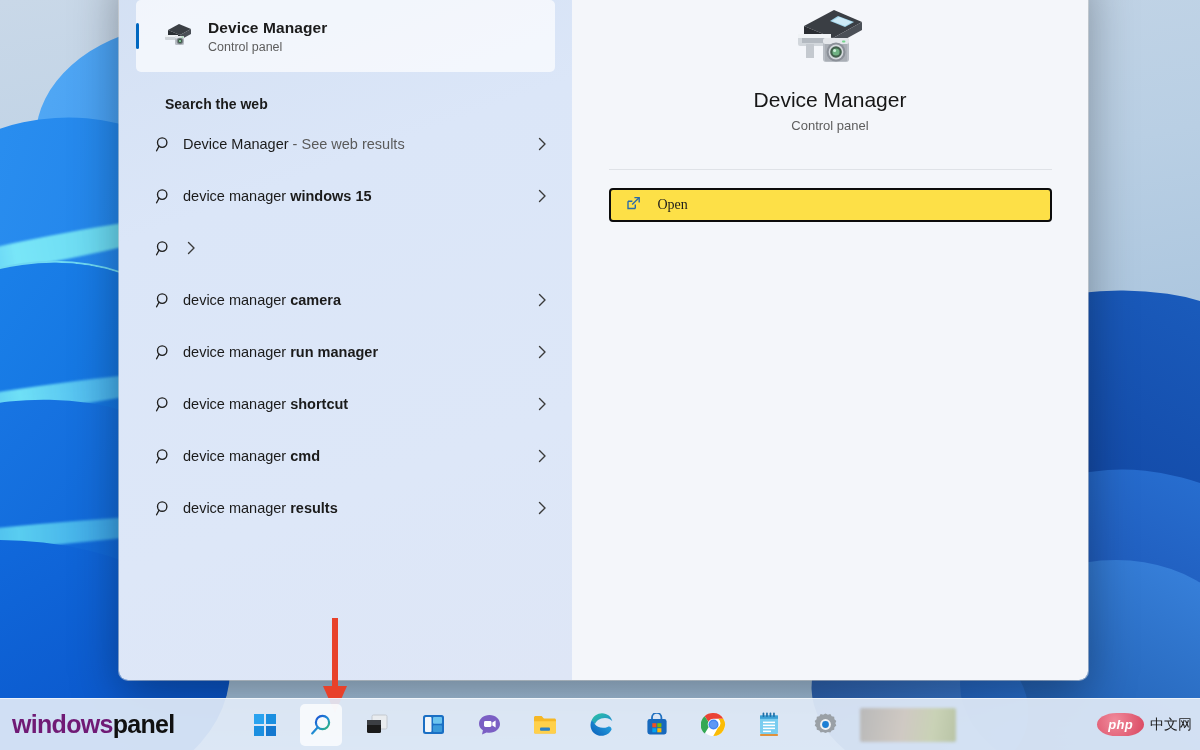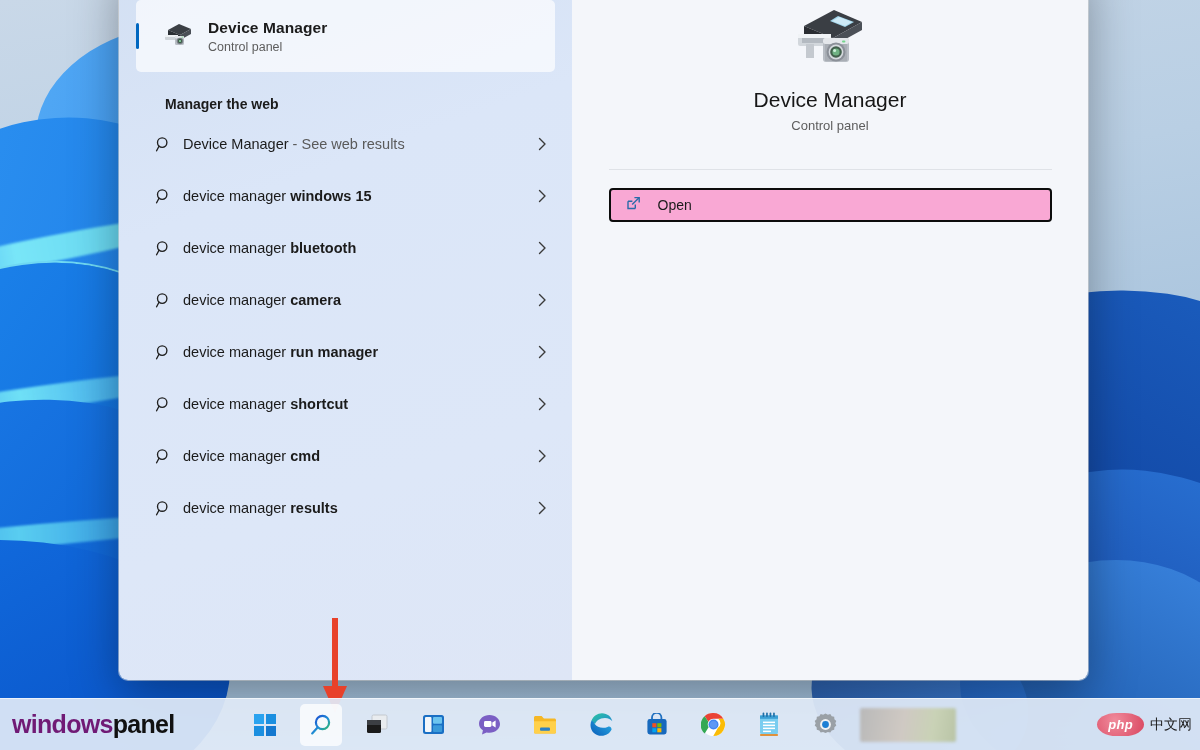--- a/index.html
+++ b/index.html
@@ -151,24 +151,24 @@
 
   
   #app-icon { width:80px; height:70px; margin-bottom:18px; }
   #preview-title { font-size:21px; color:#171717; font-weight:normal; }
   #preview-sub { font-size:13px; color:#5d5d5d; margin-top:6px; }
   #preview-divider {
     width:443px; height:1px; background:#dfe2e7; margin:36px 0 18px 0;
   }
   #open-button {
     width:443px; height:34px;
-    background:#f9a8d4;
+    background:#fde047;
     border:2px solid #0c0c0c;
     border-radius:4px;
-    display:flex; align-items:center; padding-left:14px; gap:16px;
+    display:flex; align-items:center; padding-left:14px; gap:16px;font-family:Liberation Serif, serif;
   }
   #open-label { font-size:14px; color:#1b1b1b; }
 
   
   #annotation-arrow { position:absolute; left:322px; top:618px; }
 
   
   #taskbar {
     position:absolute; left:0; bottom:0; width:1200px; height:52px;
     background:rgba(224,233,246,.93);
@@ -240,21 +240,21 @@
             <circle cx="18" cy="22" r="1.1" fill="#8fd2a8"></circle>
             <rect x="19.5" y="17.6" width="1.6" height="1" fill="#7bd88f"></rect>
           </svg>
         </span>
         <div class="bm-texts">
           <div class="bm-title">Device Manager</div>
           <div class="bm-sub">Control panel</div>
         </div>
       </div>
 
-      <div class="section-header">Manager the web</div>
+      <div class="section-header">Search the web</div>
 
       <div id="suggestion-list">
           <div class="sugg-row">
             <span class="sugg-icon">
               <svg width="17" height="17" viewBox="0 0 17 17" fill="none" stroke="#202020" stroke-width="1.35" stroke-linecap="round">
                 <circle cx="7.2" cy="6.6" r="4.7"></circle>
                 <path d="M4 10.2L1.6 14.8"></path>
               </svg>
             </span>
             <span class="sugg-label"><span>Device Manager</span><span class="dim"> - See web results</span></span>
@@ -278,21 +278,20 @@
               </svg>
             </span>
           </div>
           <div class="sugg-row">
             <span class="sugg-icon">
               <svg width="17" height="17" viewBox="0 0 17 17" fill="none" stroke="#202020" stroke-width="1.35" stroke-linecap="round">
                 <circle cx="7.2" cy="6.6" r="4.7"></circle>
                 <path d="M4 10.2L1.6 14.8"></path>
               </svg>
             </span>
-            <span class="sugg-label"><span>device manager </span><b>bluetooth</b></span>
             <span class="chev">
               <svg width="11" height="14" viewBox="0 0 11 14" fill="none" stroke="#3a3a3a" stroke-width="1.4" stroke-linecap="round" stroke-linejoin="round">
                 <path d="M2.5 1.5L8 7l-5.5 5.5"></path>
               </svg>
             </span>
           </div>
           <div class="sugg-row">
             <span class="sugg-icon">
               <svg width="17" height="17" viewBox="0 0 17 17" fill="none" stroke="#202020" stroke-width="1.35" stroke-linecap="round">
                 <circle cx="7.2" cy="6.6" r="4.7"></circle>

